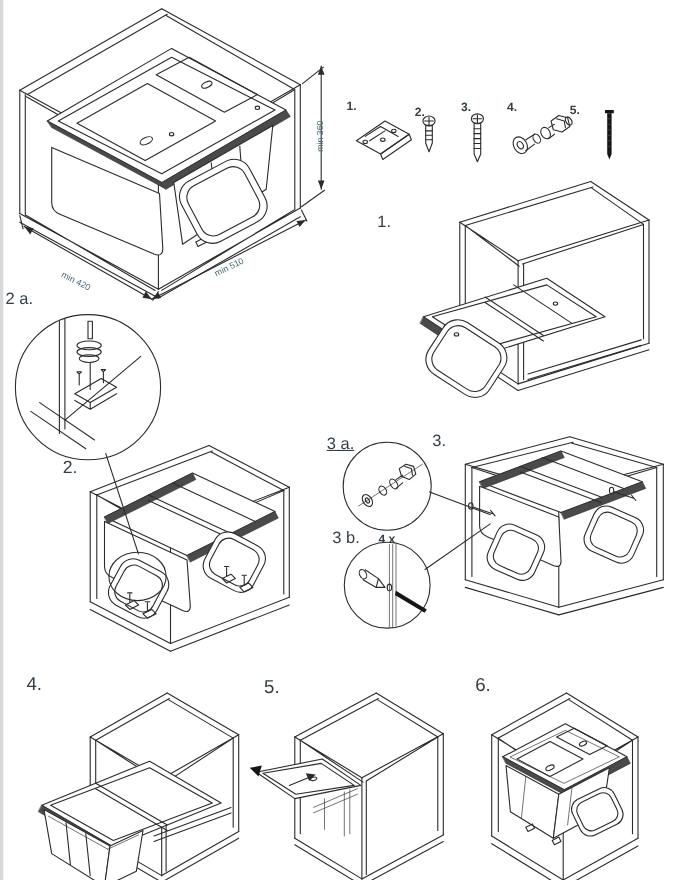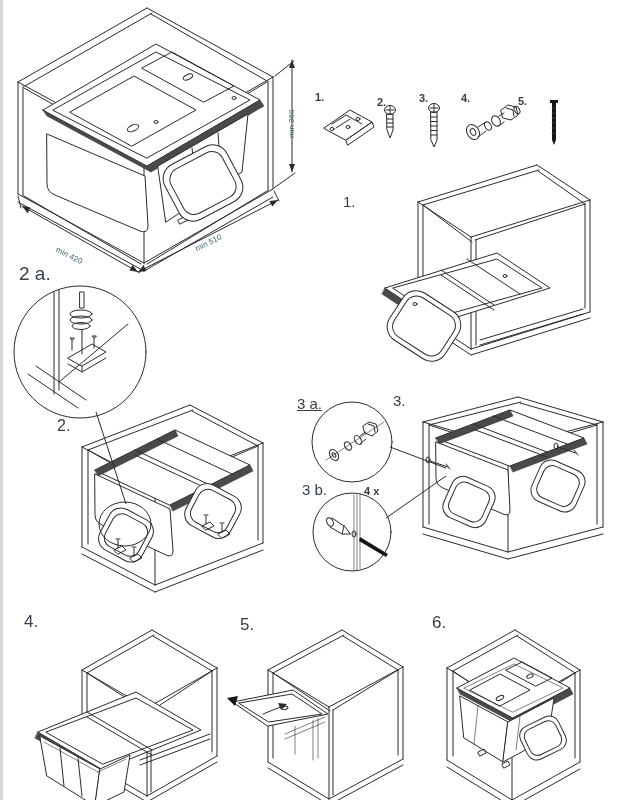--- a/index.html
+++ b/index.html
@@ -388,22 +388,22 @@
     <line x1="386" y1="518" x2="446" y2="476"></line>
   </svg>
 
   <span class="lbl" style="left:315px;top:92px;font-size:11px;font-weight:600;">1.</span>
   <span class="lbl" style="left:377px;top:97px;font-size:11px;font-weight:600;">2.</span>
   <span class="lbl" style="left:419px;top:93px;font-size:11px;font-weight:600;">3.</span>
   <span class="lbl" style="left:461px;top:93px;font-size:11px;font-weight:600;">4.</span>
   <span class="lbl" style="left:518px;top:96px;font-size:11px;font-weight:600;">5.</span>
 
   <span class="lbl" style="left:343px;top:194px;font-size:15px;">1.</span>
-  <span class="lbl" style="left:19px;top:264px;font-size:19px;text-align:center;">2 a.</span>
+  <span class="lbl" style="left:5px;top:264px;font-size:15px;text-align:center;">2 a.</span>
   <span class="lbl" style="left:57px;top:418px;font-size:16px;">2.</span>
   <span class="lbl" style="left:297px;top:396px;font-size:15px;text-decoration:underline;">3 a.</span>
   <span class="lbl" style="left:393px;top:393px;font-size:15px;">3.</span>
   <span class="lbl" style="left:302px;top:482px;font-size:15px;">3 b.</span>
-  <span class="lbl" style="left:344px;top:486px;font-size:11px;font-weight:700;margin-left:20px;">4 x</span>
+  <span class="lbl" style="left:344px;top:486px;font-size:11px;font-weight:700;">4 x</span>
   <span class="lbl" style="left:24px;top:613px;font-size:17px;">4.</span>
   <span class="lbl" style="left:240px;top:616px;font-size:17px;">5.</span>
   <span class="lbl" style="left:432px;top:614px;font-size:17px;">6.</span>
 </div>
 
 </body></html>

